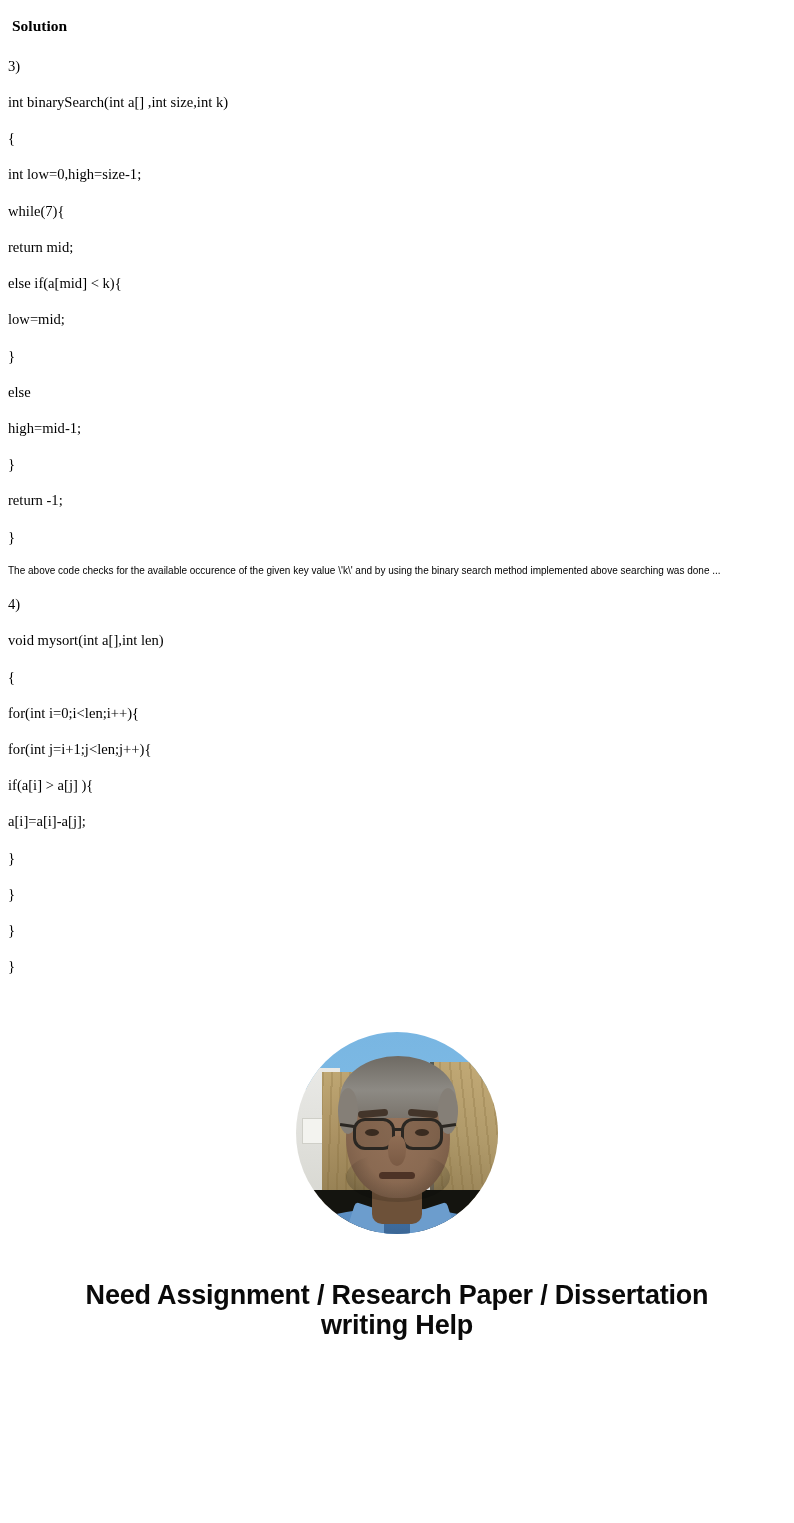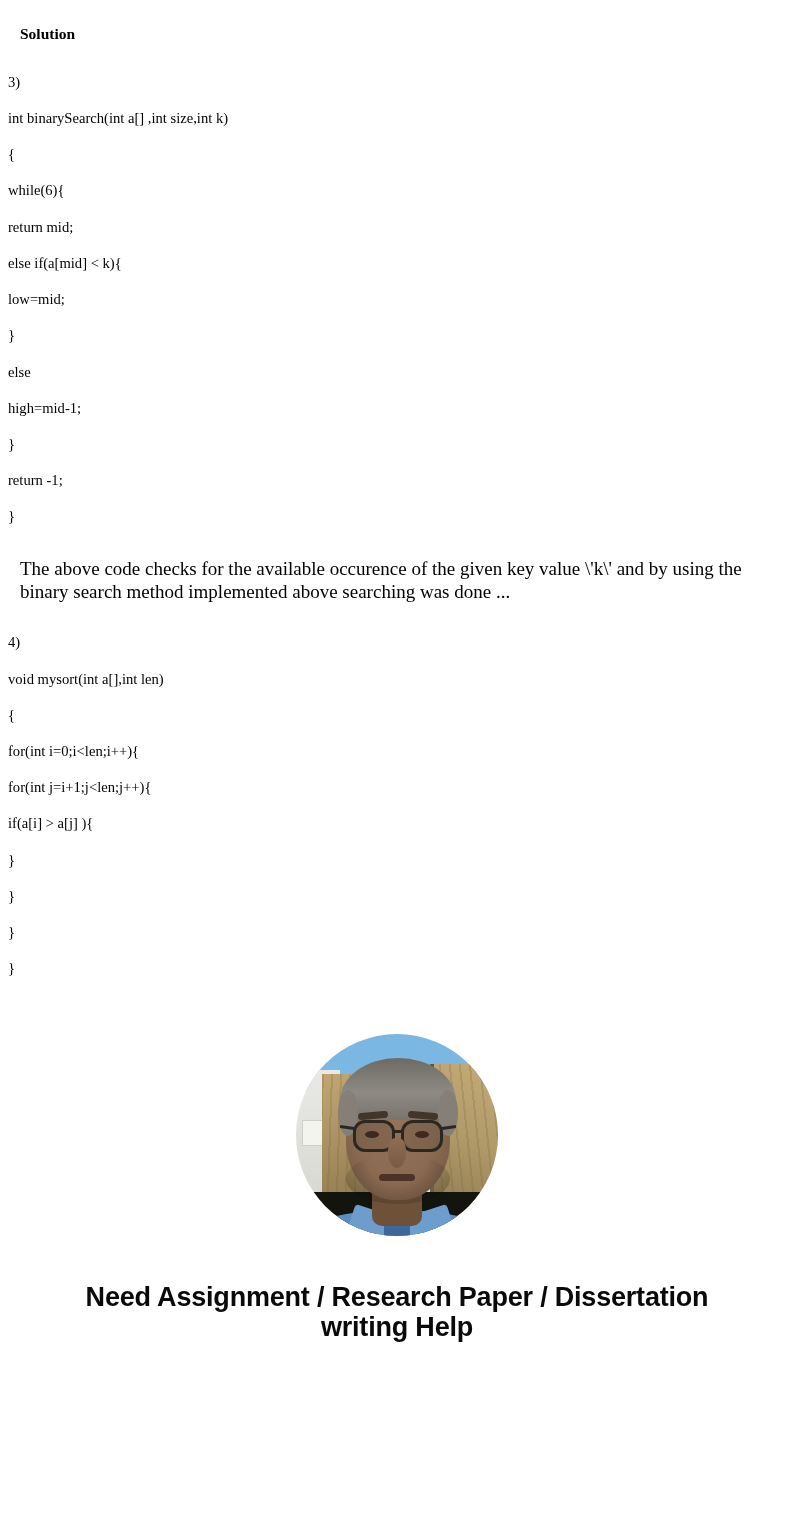--- a/index.html
+++ b/index.html
@@ -21,21 +21,21 @@
     width: 794px;
     padding: 0 8px;
     position: relative;
   }
 
   .doc-title {
     font-family: "Liberation Serif", "DejaVu Serif", serif;
     font-size: 15.5px;
     font-weight: bold;
     line-height: 1.15;
-    margin: 12px;
+    margin: 4px;
     padding-top: 13px;
     color: #000;
   }
 
   .block-list {
     margin: 0;
     padding: 0;
     list-style: none;
   }
 
@@ -43,24 +43,24 @@
     font-family: "Liberation Serif", "DejaVu Serif", serif;
     font-size: 14.6px;
     line-height: 1.18;
     margin: 0;
     padding-top: 19px;
     color: #000;
     white-space: pre-wrap;
   }
 
   .para {
-    font-family: Liberation Serif, serif;
-    font-size: 19px;
+    font-family: Liberation Sans, sans-serif;
+    font-size: 10px;
     line-height: 1.23;
-    margin: 12px;
+    margin: 0;
     padding-top: 19px;
     color: #000;
     max-width: 770px;
   }
 
   
   .avatar-wrap {
     width: 100%;
     display: flex;
     justify-content: center;
@@ -227,37 +227,39 @@
 <body>
 
 <div class="page">
 
   <h1 class="doc-title">Solution</h1>
 
   <div class="block-list">
       <p class="line">3)</p>
       <p class="line">int binarySearch(int a[] ,int size,int k)</p>
       <p class="line">{</p>
-      <p class="line">while(6){</p>
+      <p class="line">int low=0,high=size-1;</p>
+      <p class="line">while(7){</p>
       <p class="line">return mid;</p>
       <p class="line">else if(a[mid] &lt; k){</p>
       <p class="line">low=mid;</p>
       <p class="line">}</p>
       <p class="line">else</p>
       <p class="line">high=mid-1;</p>
       <p class="line">}</p>
       <p class="line">return -1;</p>
       <p class="line">}</p>
       <p class="para">The above code checks for the available occurence of the given key value \'k\' and by using the binary search method implemented above searching was done ...</p>
       <p class="line">4)</p>
       <p class="line">void mysort(int a[],int len)</p>
       <p class="line">{</p>
       <p class="line">for(int i=0;i&lt;len;i++){</p>
       <p class="line">for(int j=i+1;j&lt;len;j++){</p>
       <p class="line">if(a[i] &gt; a[j] ){</p>
+      <p class="line">a[i]=a[i]-a[j];</p>
       <p class="line">}</p>
       <p class="line">}</p>
       <p class="line">}</p>
       <p class="line">}</p>
     </div>
 
   <div class="avatar-wrap">
     <div class="avatar">
       <div class="av-layer av-sky"></div>
       <div class="av-layer av-wall"></div>

